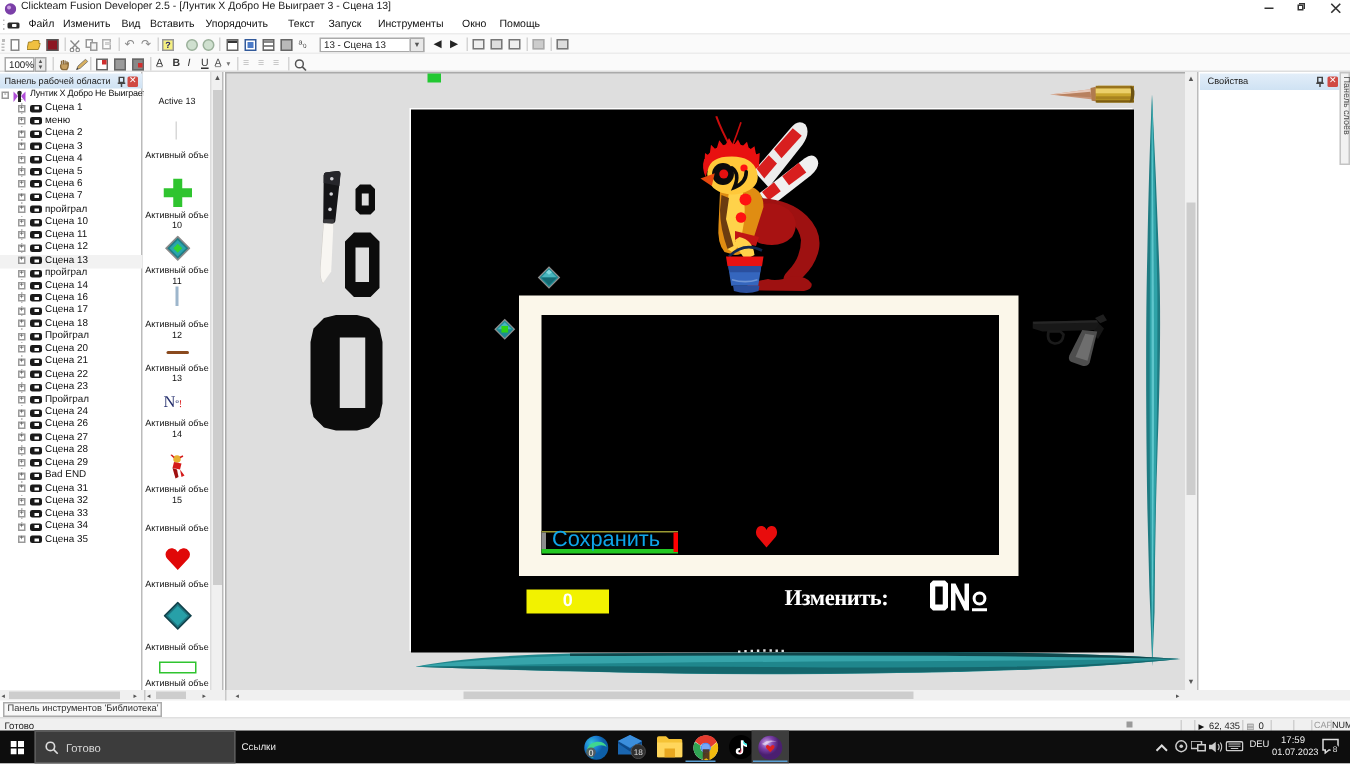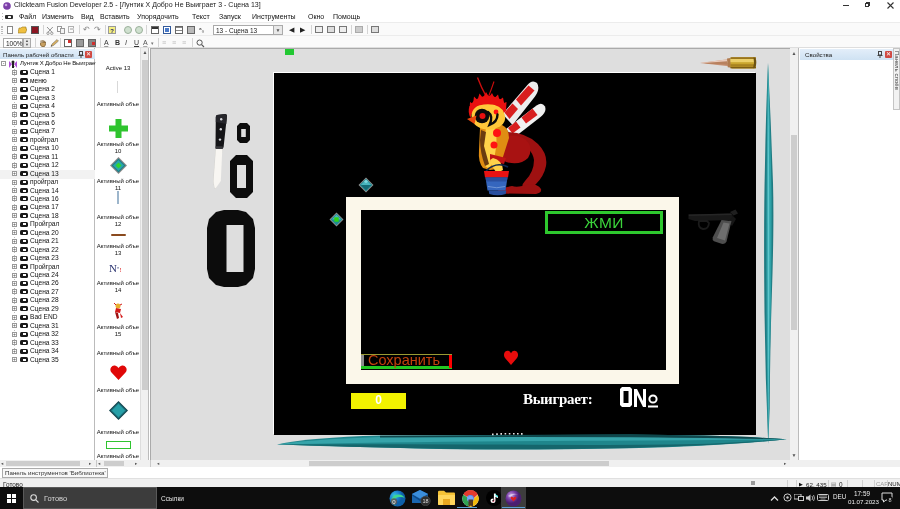--- a/index.html
+++ b/index.html
@@ -31,21 +31,21 @@
 #objThumb { position:absolute; left:1px; top:12px; width:6px; height:330px; background:#cdcdcd; }
 
 #canvas { left:150px; top:48px; width:640px; height:412px; background:#dedede; overflow:hidden; }
 #frame { position:absolute; left:124px; top:25px; width:482px; height:362px; background:#000; box-shadow:-1px -1px 0 #fff; }
 #dialog { position:absolute; left:196px; top:149px; width:333px; height:187px; background:#fbf7ea; }
 #dlgInner { position:absolute; left:15px; top:13px; width:305px; height:160px; background:#000; }
 #zhmi { position:absolute; left:184px; top:1px; width:118px; height:23px; border:3px solid #2ec82e; background:#000; color:#3bd53b; font-size:15.5px; text-align:center; line-height:17.5px; letter-spacing:0.3px; }
 #saveBtn { position:absolute; left:0px; top:144px; width:91px; height:15px; background:#000; border-top:1.5px solid #9a9a33; border-bottom:3px solid #22c822; }
 #saveBtn .gr { position:absolute; left:0; top:0; width:3px; height:11px; background:#8c8c8c; }
 #saveBtn .rd { position:absolute; right:0; top:0; width:3px; height:13px; background:#f00; }
-#saveBtn .tx { position:absolute; left:7px; top:-3px; color:#c2410c; font-size:14.5px; }
+#saveBtn .tx { position:absolute; left:7px; top:-3px; color:#0ea5e9; font-size:14.5px; }
 #yellowBox { position:absolute; left:201px; top:345px; width:55px; height:16px; background:#f2f200; color:#fff; font-size:12px; font-weight:bold; text-align:center; line-height:15px; }
 #deistvie { position:absolute; left:373px; top:343px; color:#fff; font-size:15px; font-weight:bold; font-family:"Liberation Serif",serif; letter-spacing:-0.3px; }
 #onum { position:absolute; left:470px; top:338px; color:#fff; }
 #vscroll { left:790px; top:48px; width:8px; height:412px; background:#f0f0f0; }
 #vthumb { position:absolute; left:1px; top:87px; width:6px; height:195px; background:#cdcdcd; }
 .sarrow { position:absolute; font-size:5px; color:#555; left:1.5px; }
 
 #propPanel { left:798px; top:48px; width:95px; height:412px; background:#fff; border-left:1px solid #bbb; }
 #propHead { position:absolute; left:1px; top:1px; width:93px; height:11px; background:linear-gradient(#e3eef9,#cfe2f3); font-size:6.2px; color:#222; padding:2px 0 0 5px; }
 #layerTab { left:893px; top:48px; width:7px; height:62px; background:#f2f2f2; border:1px solid #c4c4c4; }
@@ -433,30 +433,29 @@
     </div>
 </div>
 
 <div class="abs" id="canvas">
   <div class="abs" style="left:0;top:0;width:640px;height:1px;background:#aaa"></div>
     <div class="abs" style="left:0;top:0;width:1px;height:412px;background:#aaa"></div>
     <div class="abs" style="left:135px;top:1px;width:9px;height:6px;background:#22c832"></div>
   <div id="frame"></div>
   <div id="dialog">
     <div id="dlgInner">
-      <div id="zhmi">ЖМИ</div>
       <div id="saveBtn">
           <div class="gr"></div>
           <div class="rd"></div>
           <div class="tx">Сохранить</div>
         </div>
     </div>
   </div>
   <div id="yellowBox">0</div>
-  <div id="deistvie">Выиграет:</div>
+  <div id="deistvie">Изменить:</div>
   <div id="onum"><svg width="42" height="26" viewBox="0 0 42 26">
         <path fill-rule="evenodd" fill="#fff" d="M2 1 h8 l2 2 v16 l-2 2 H2 L0 19 V3 Z M3.5 5 v12 h5 v-12 Z"></path>
         <path fill="#fff" d="M14 3 h3 l6 12 V3 h3 v18 h-3 L17 9 v12 h-3 Z"></path>
         <g fill="none" stroke="#fff" stroke-width="2">
           <circle cx="33" cy="13" r="3.6"></circle>
         </g>
         <rect x="28" y="19.5" width="10" height="2" fill="#fff"></rect>
       </svg></div>
   <svg class="abs" style="left:0;top:0" width="640" height="412" viewBox="0 0 640 412">
 

